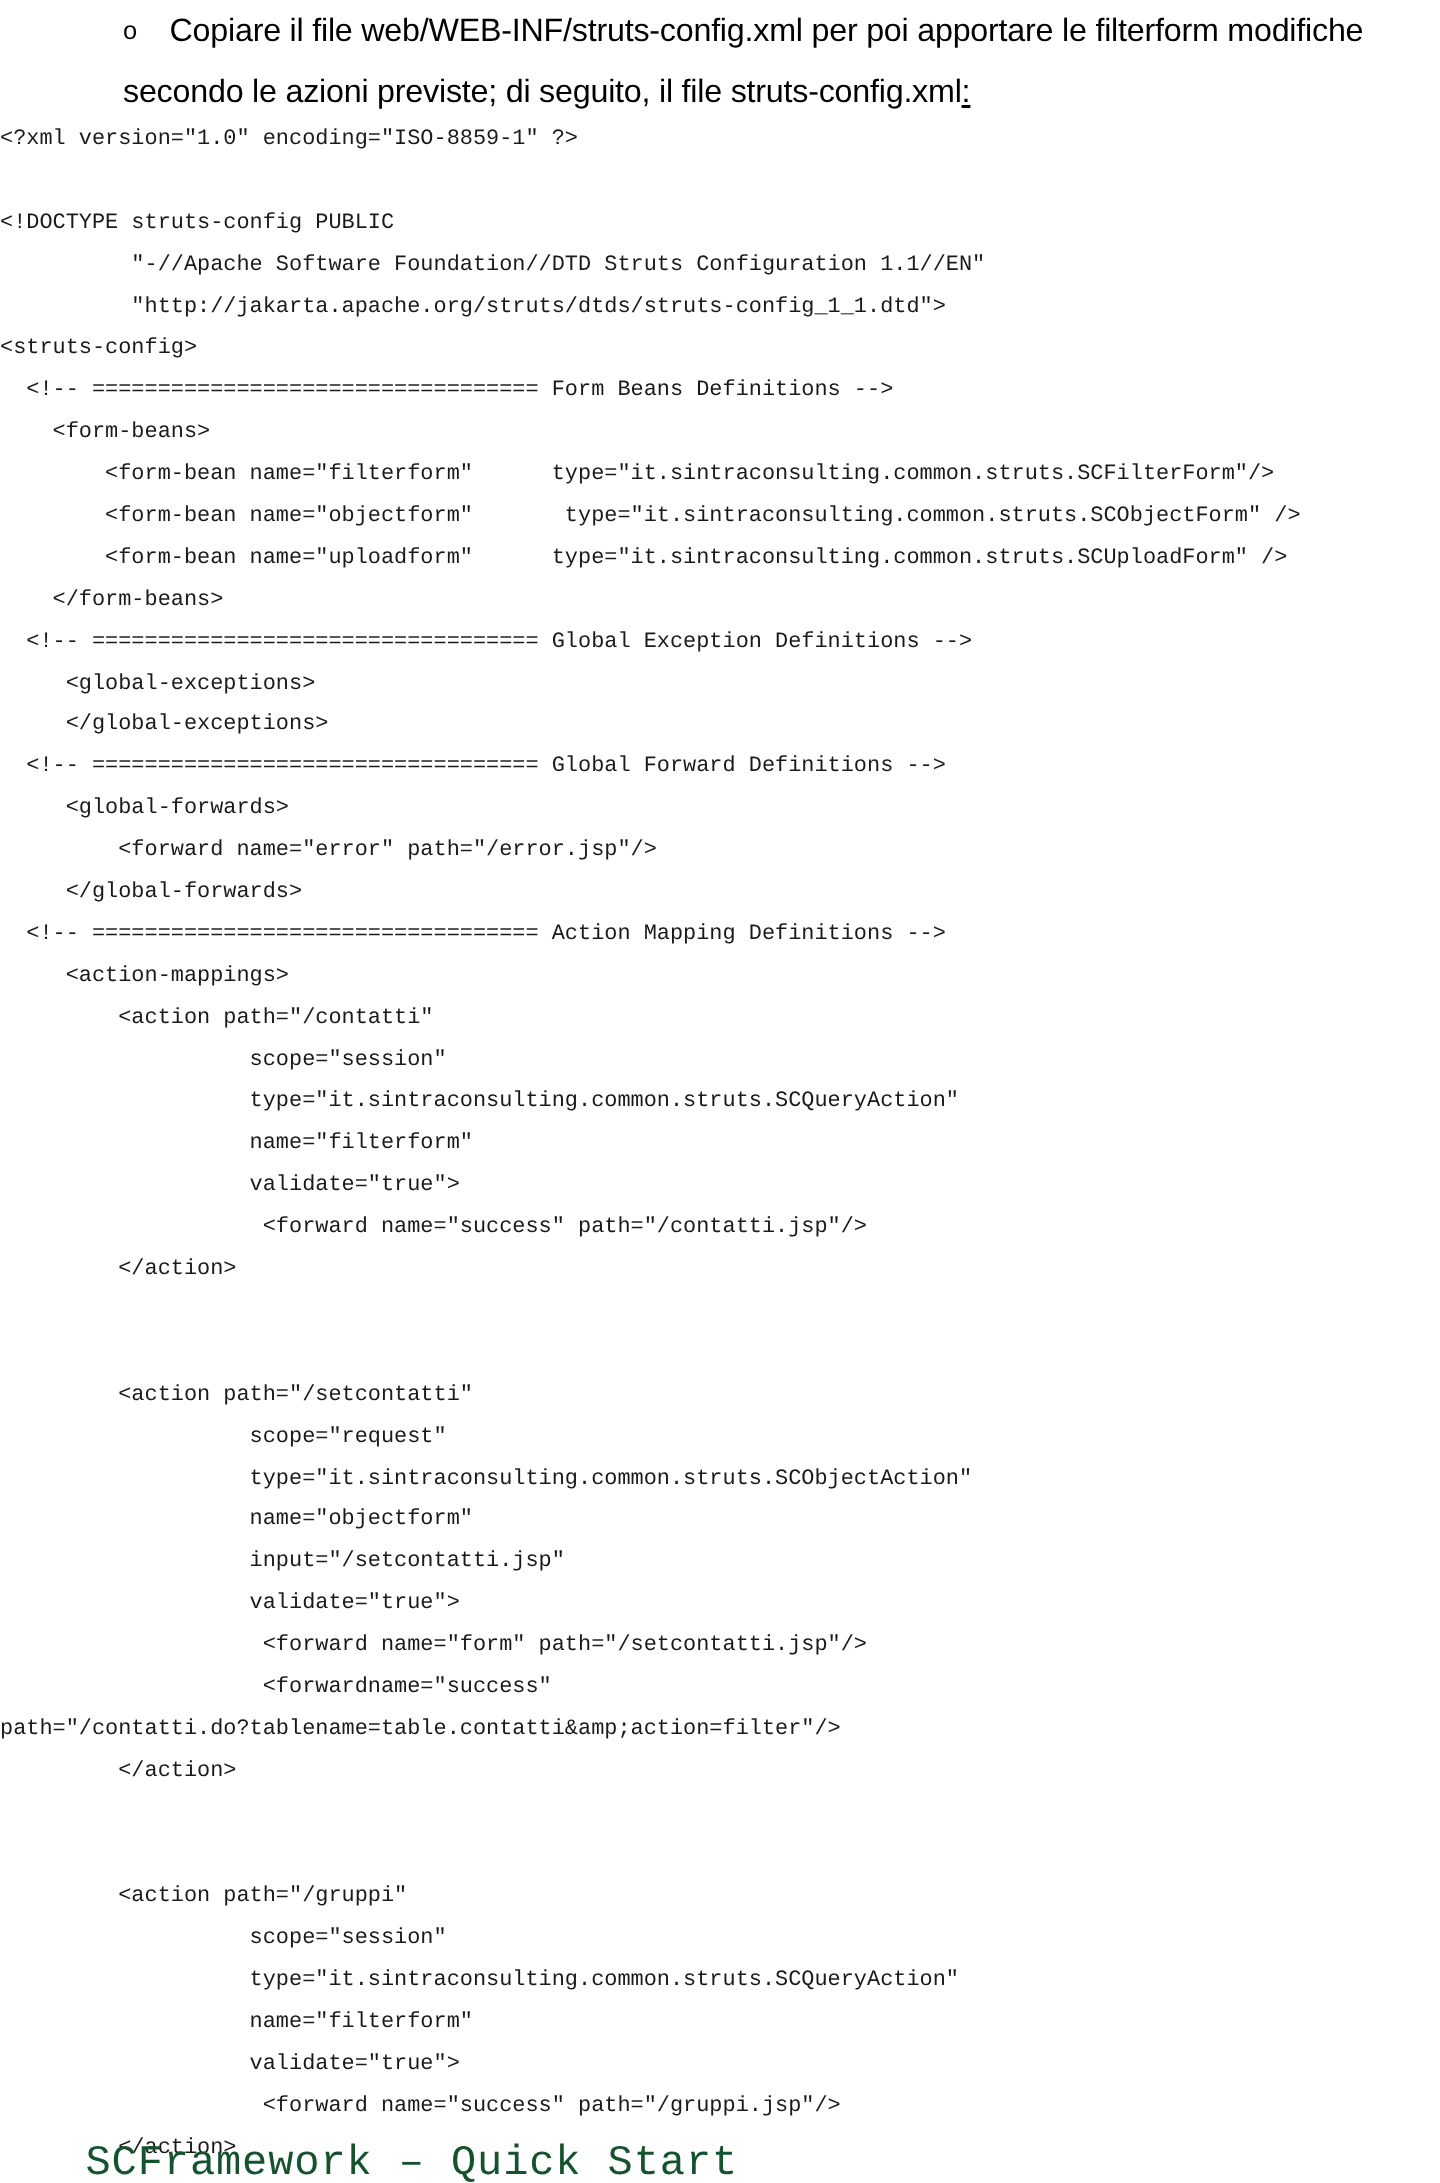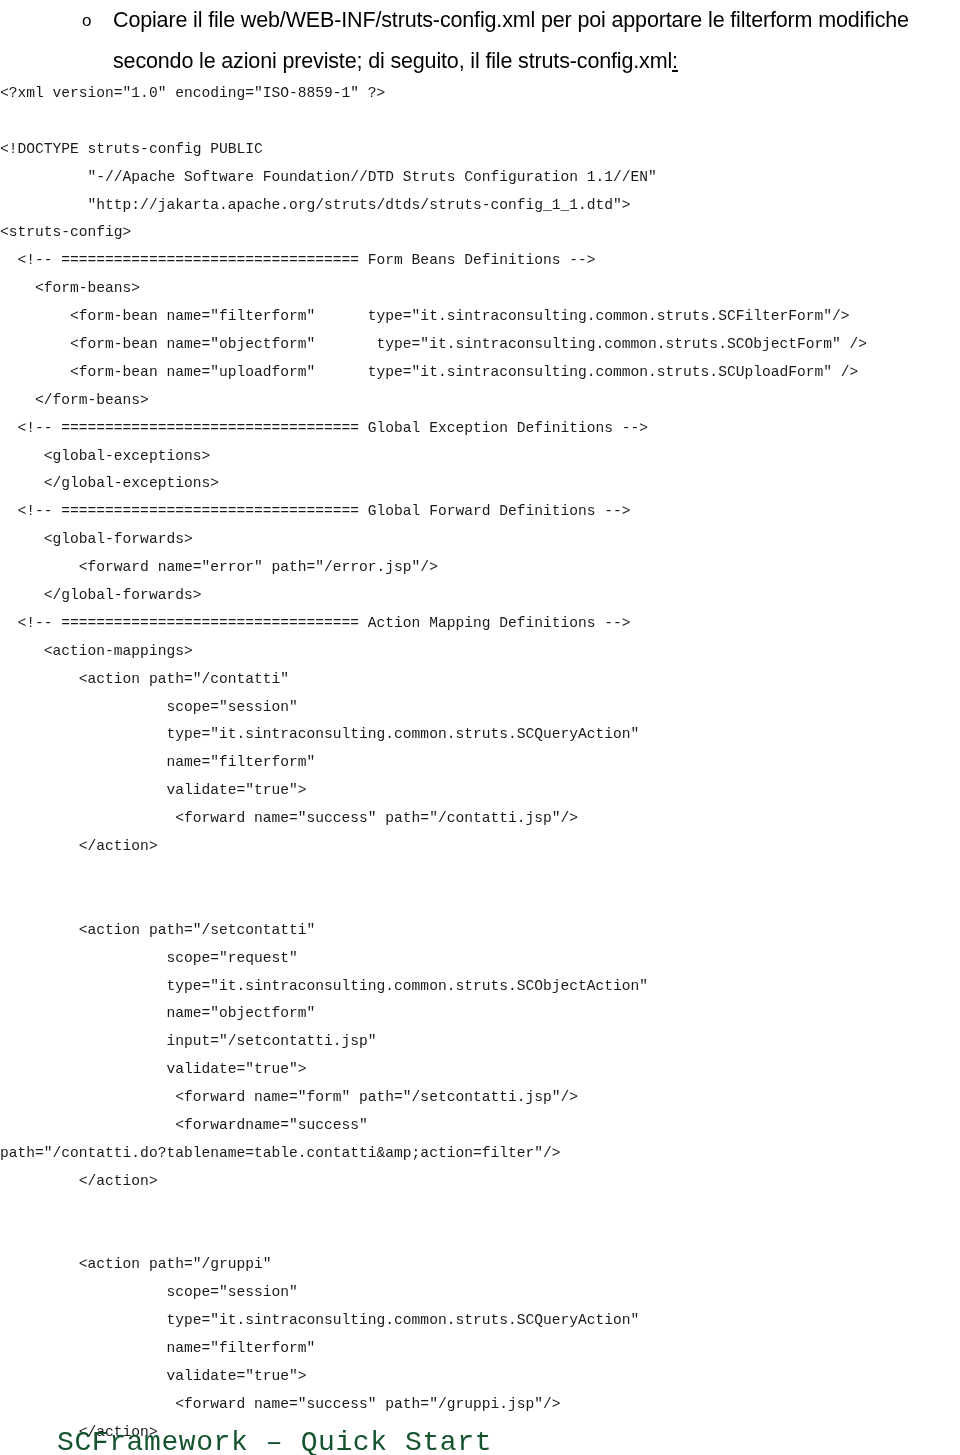--- a/index.html
+++ b/index.html
@@ -26,21 +26,21 @@
   .heading-line {
     position: relative;
     font-family: "Liberation Sans", sans-serif;
     font-size: 21.5px;
     line-height: 41px;
     color: #000000;
     letter-spacing: -0.15px;
     white-space: nowrap;
   }
   .heading-line-1 { padding-left: 113px; }
-  .heading-line-2 { padding-left: 113px; }
+  .heading-line-2 { padding-left: 82px; }
   .bullet-marker {
     position: absolute;
     left: 82px;
     top: 0;
     font-size: 17px;
     line-height: 41px;
     color: #000000;
   }
   .underline-colon { text-decoration: underline; }
 

